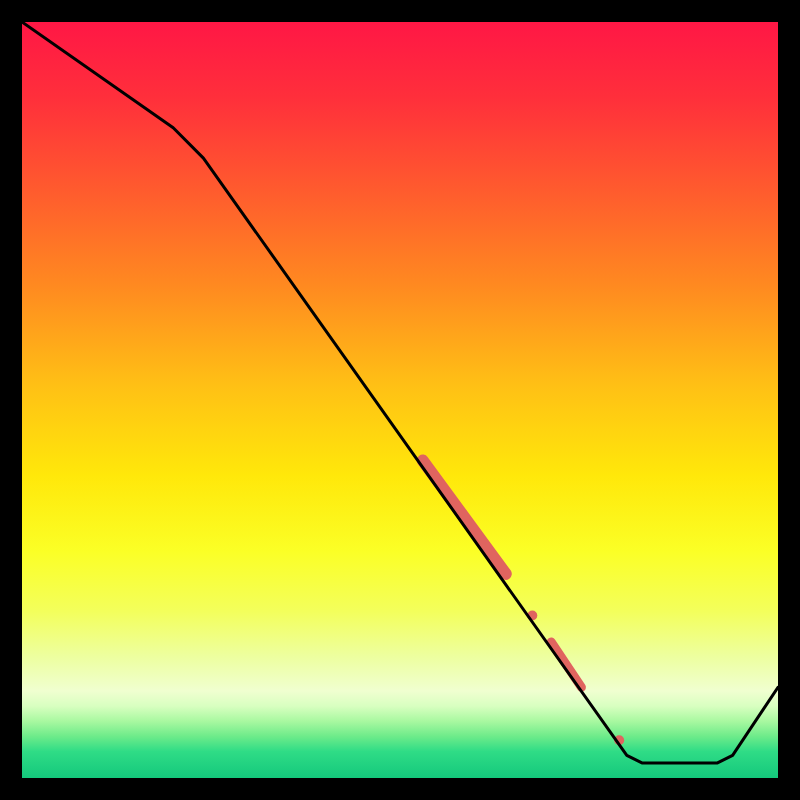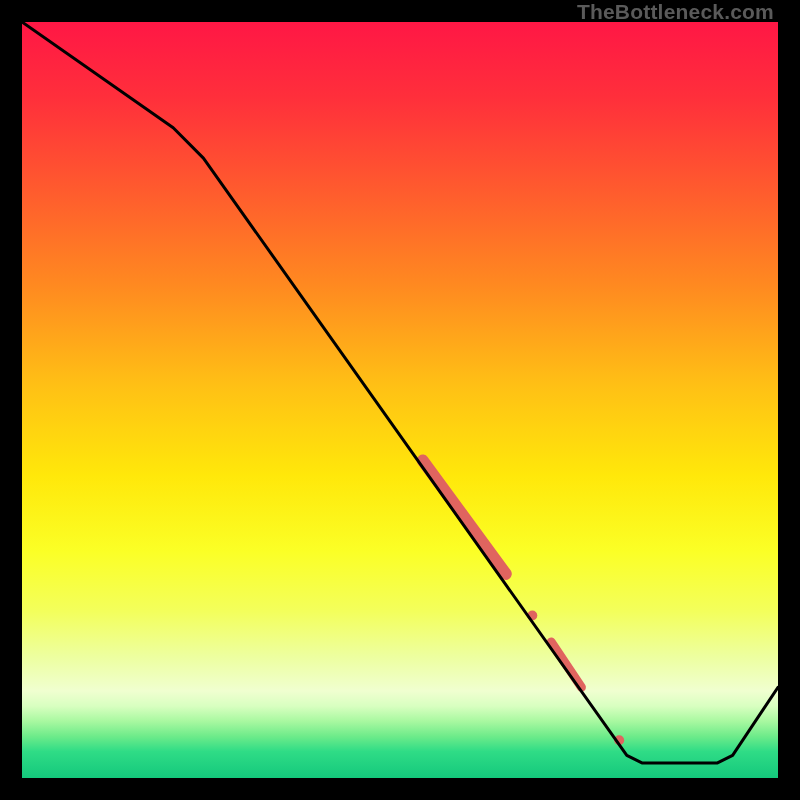--- a/index.html
+++ b/index.html
@@ -69,14 +69,13 @@
       <g id="highlights-layer">
           <line x1="400.7" y1="438.5" x2="483.8" y2="551.9" stroke="#e0645f" stroke-width="12" stroke-linecap="round"></line>
           <circle cx="510.3" cy="593.5" r="5" fill="#e0645f"></circle>
           <line x1="529.2" y1="619.9" x2="559.4" y2="665.3" stroke="#e0645f" stroke-width="9" stroke-linecap="round"></line>
           <circle cx="597.2" cy="718.2" r="5" fill="#e0645f"></circle>
         </g>
       <path id="curve-path" fill="none" stroke-width="3" stroke-linejoin="round" stroke-linecap="round" d="M 0.0 0.0 L 151.2 105.8 L 181.4 136.1 L 604.8 733.3 L 619.9 740.9 L 695.5 740.9 L 710.6 733.3 L 756.0 665.3" stroke="#000000"></path>
     </svg>
   </div>
 
-  <div class="watermark">TheBottleneck.com</div>
 </div>
 
 </body></html>

